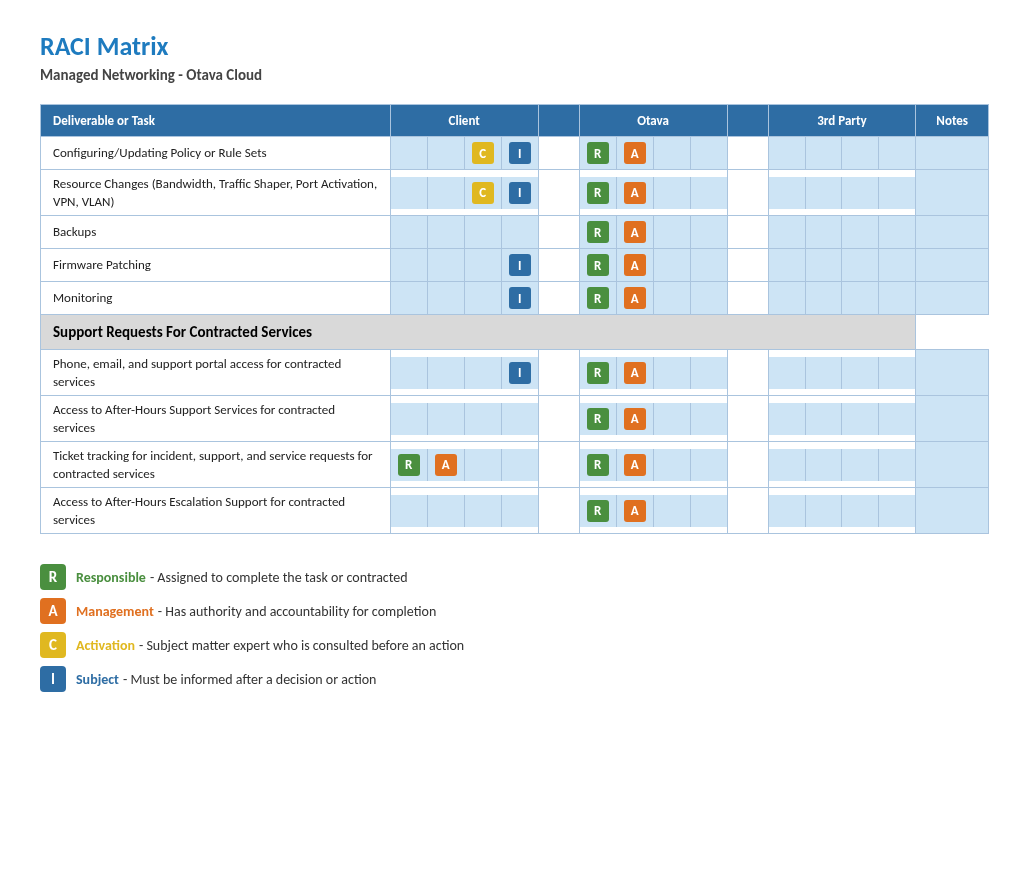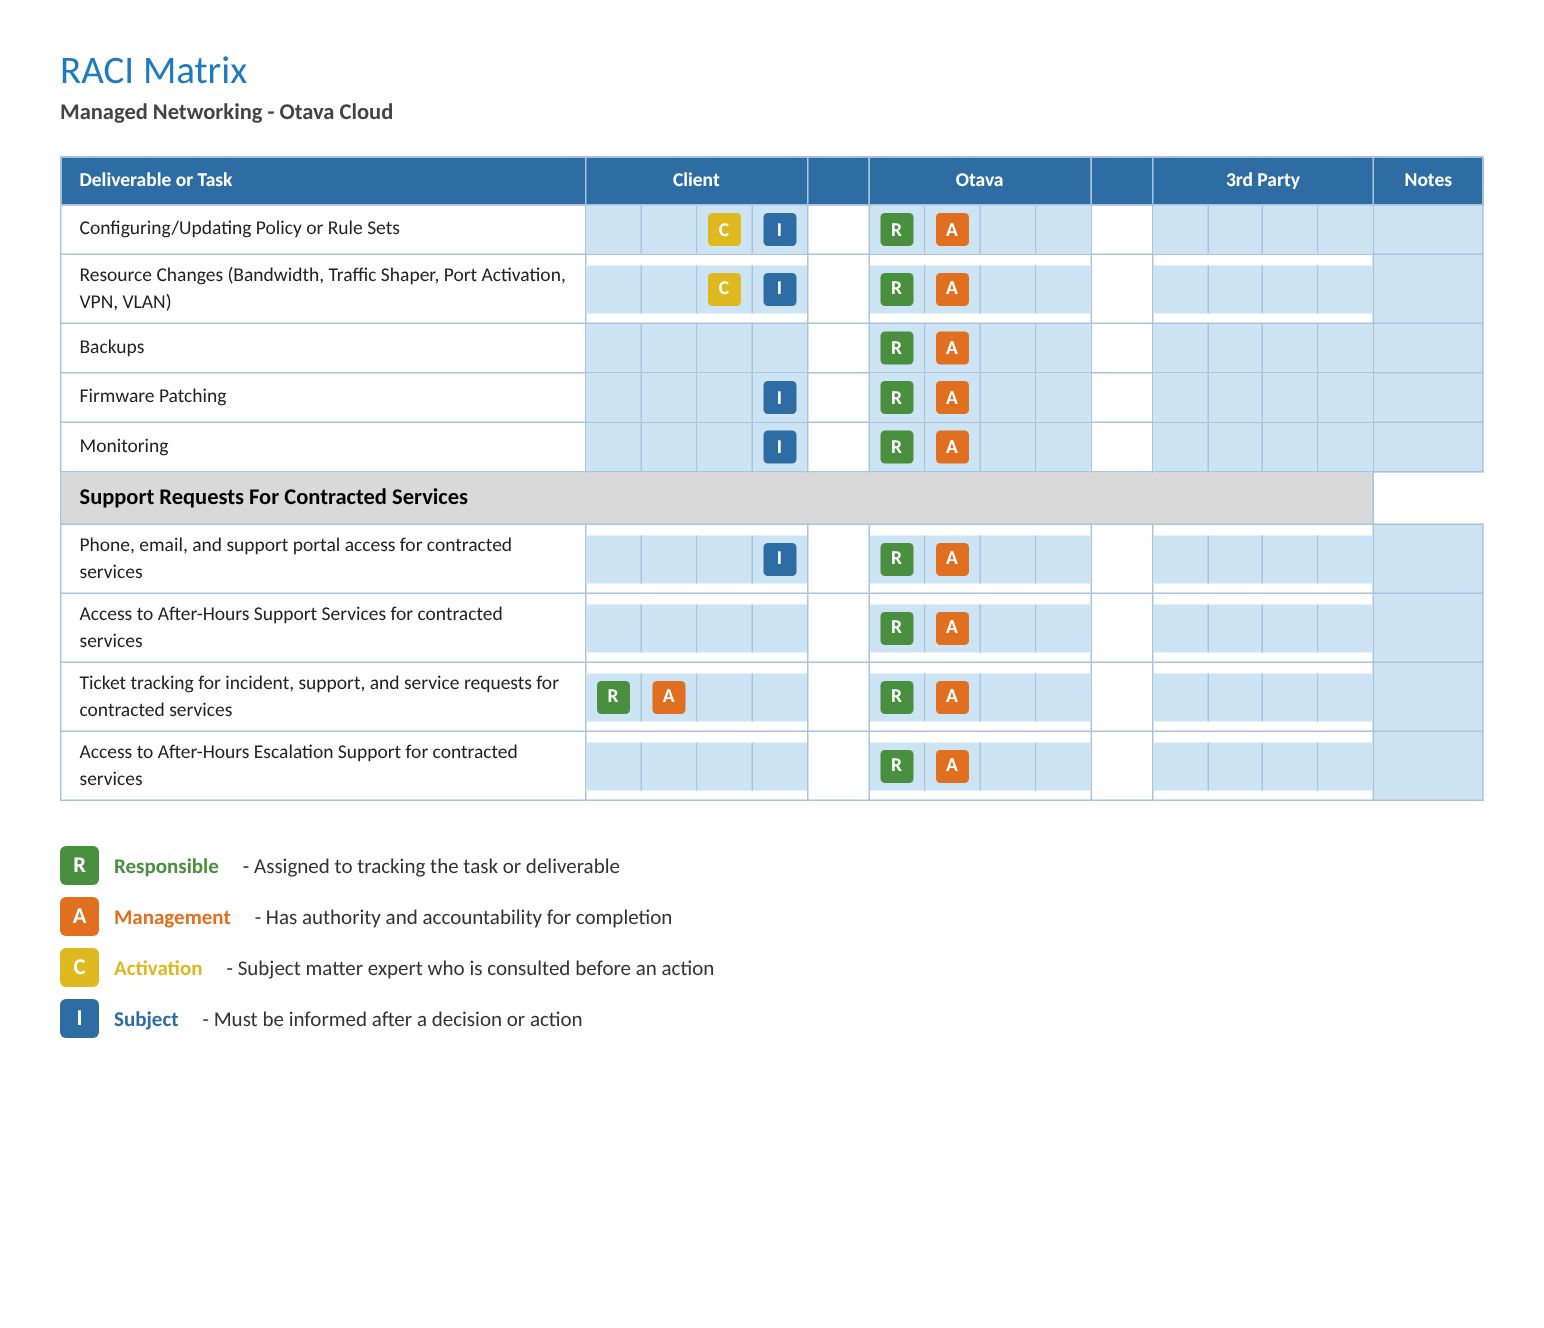--- a/index.html
+++ b/index.html
@@ -5,21 +5,21 @@
     * { box-sizing: border-box; margin: 0; padding: 0; }
     body {
       font-family: Calibri, Arial, sans-serif;
       background: #ffffff;
       padding: 30px 40px;
       width: 1029px;
       min-height: 885px;
     }
     .page-title {
       font-size: 26px;
-      font-weight: normal;
+      font-weight: bold;
       color: #1e7bbf;
       margin-bottom: 4px;
     }
     .page-subtitle {
       font-size: 15px;
       font-weight: bold;
       color: #444;
       margin-bottom: 20px;
     }
 
@@ -135,21 +135,21 @@
       height: 26px;
       border-radius: 4px;
       font-weight: bold;
       font-size: 15px;
       color: #fff;
       margin-right: 10px;
       flex-shrink: 0;
     }
     .legend-title {
       font-weight: bold;
-      margin-right: 16px;
+      margin-right: 4px;
     }
     .legend-desc { color: #333; }
 
     
     td.group-divider, th.group-divider {
       width: 8px;
       background: #ffffff;
       border: none;
       padding: 0;
     }
@@ -515,21 +515,21 @@
         </td>
         <td class="notes-td"></td>
       </tr>
     </tbody>
 </table>
 
 <div class="legend" id="legend-container">
     <div class="legend-item">
       <span class="legend-badge" style="background: rgb(74, 143, 63);">R</span>
       <span class="legend-title" style="color: rgb(74, 143, 63);">Responsible</span>
-      <span class="legend-desc"> - Assigned to tracking the task or deliverable</span>
+      <span class="legend-desc"> - Assigned to complete the task or contracted</span>
     </div>
     <div class="legend-item">
       <span class="legend-badge" style="background: rgb(224, 112, 32);">A</span>
       <span class="legend-title" style="color: rgb(224, 112, 32);">Management</span>
       <span class="legend-desc"> - Has authority and accountability for completion</span>
     </div>
     <div class="legend-item">
       <span class="legend-badge" style="background: rgb(224, 184, 32);">C</span>
       <span class="legend-title" style="color: rgb(224, 184, 32);">Activation</span>
       <span class="legend-desc"> - Subject matter expert who is consulted before an action</span>

